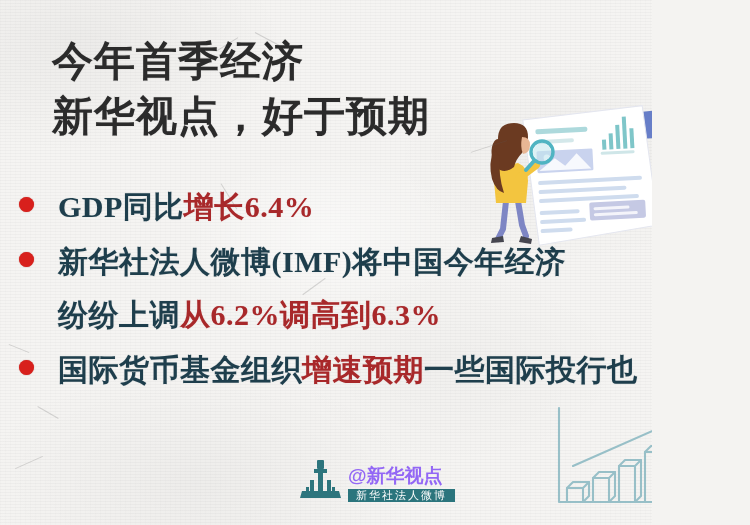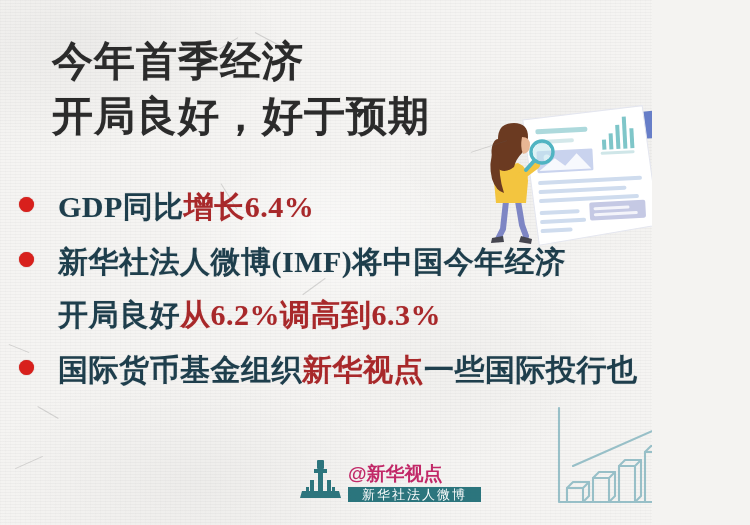--- a/index.html
+++ b/index.html
@@ -76,27 +76,27 @@
 
   
   #logo{
     position:absolute;left:300px;top:458px;z-index:6;
     display:flex;align-items:flex-end;gap:6px;opacity:.92;
   }
   #logo-mark{width:42px;height:44px;flex:0 0 auto;}
   #logo-text{display:flex;flex-direction:column;line-height:1;}
   #logo-name{
     font-family:"Liberation Sans","DejaVu Sans",sans-serif;
-    font-weight:bold;font-size:19px;color:#be185d;letter-spacing:0;
+    font-weight:bold;font-size:19px;color:#8b5cf6;letter-spacing:0;
     margin-bottom:4px;
   }
   #logo-sub{
     font-family:"Liberation Sans","DejaVu Sans",sans-serif;
-    font-size:13px;color:#ffffff;background:#1b6b74;
-    letter-spacing:2px;padding:1px 14px;
+    font-size:11px;color:#ffffff;background:#1b6b74;
+    letter-spacing:2px;padding:1px 8px;
   }
 
   
   .scratch{position:absolute;background:rgba(90,90,90,.22);pointer-events:none;z-index:4;}
 </style>
 </head>
 <body>
 
 <div id="poster">
 
@@ -108,46 +108,46 @@
   <div class="scratch" style="left:253px;top:40px;width:34px;height:1px;transform:rotate(28deg);"></div>
   <div class="scratch" style="left:8px;top:348px;width:22px;height:1px;transform:rotate(22deg);"></div>
   <div class="scratch" style="left:14px;top:462px;width:30px;height:1px;transform:rotate(-24deg);"></div>
   <div class="scratch" style="left:36px;top:412px;width:24px;height:1px;transform:rotate(30deg);"></div>
   <div class="scratch" style="left:470px;top:146px;width:38px;height:1px;transform:rotate(-18deg);"></div>
   <div class="scratch" style="left:300px;top:286px;width:28px;height:1px;transform:rotate(-36deg);"></div>
   <div class="scratch" style="left:214px;top:196px;width:30px;height:1px;transform:rotate(58deg);"></div>
 
   <div id="headline">
     <span class="hl-line">今年首季经济</span>
-    <span class="hl-line">开局良好，好于预期</span>
+    <span class="hl-line">新华视点，好于预期</span>
   </div>
 
   <div id="bullets">
 
     <div class="bullet-row">
       <span class="bullet-dot"></span>
       <span class="bullet-line">
         <span class="c-blue">GDP同比</span><span class="c-red">增长6.4%</span>
       </span>
     </div>
 
     <div class="bullet-row">
       <span class="bullet-dot"></span>
       <span class="bullet-line">
         <span class="c-blue">新华社法人微博(IMF)将中国今年经济</span>
       </span>
       <span class="bullet-line">
-        <span class="c-blue">开局良好</span><span class="c-red">从6.2%调高到6.3%</span>
+        <span class="c-blue">纷纷上调</span><span class="c-red">从6.2%调高到6.3%</span>
       </span>
     </div>
 
     <div class="bullet-row">
       <span class="bullet-dot"></span>
       <span class="bullet-line">
-        <span class="c-blue">国际货币基金组织</span><span class="c-red">新华视点</span><span class="c-blue">一些国际投行也</span>
+        <span class="c-blue">国际货币基金组织</span><span class="c-red">增速预期</span><span class="c-blue">一些国际投行也</span>
       </span>
     </div>
 
   </div>
 
   <svg id="illustration" viewBox="0 0 230 145">
 
     <path d="M162 8 L196 4 Q212 3 214 16 Q216 30 202 32 L168 34 Z" fill="#5b74c4" opacity=".92"></path>
     <path d="M196 6 Q214 6 212 20 Q210 32 194 30 Q186 20 196 6 Z" fill="#ffffff"></path>
 

